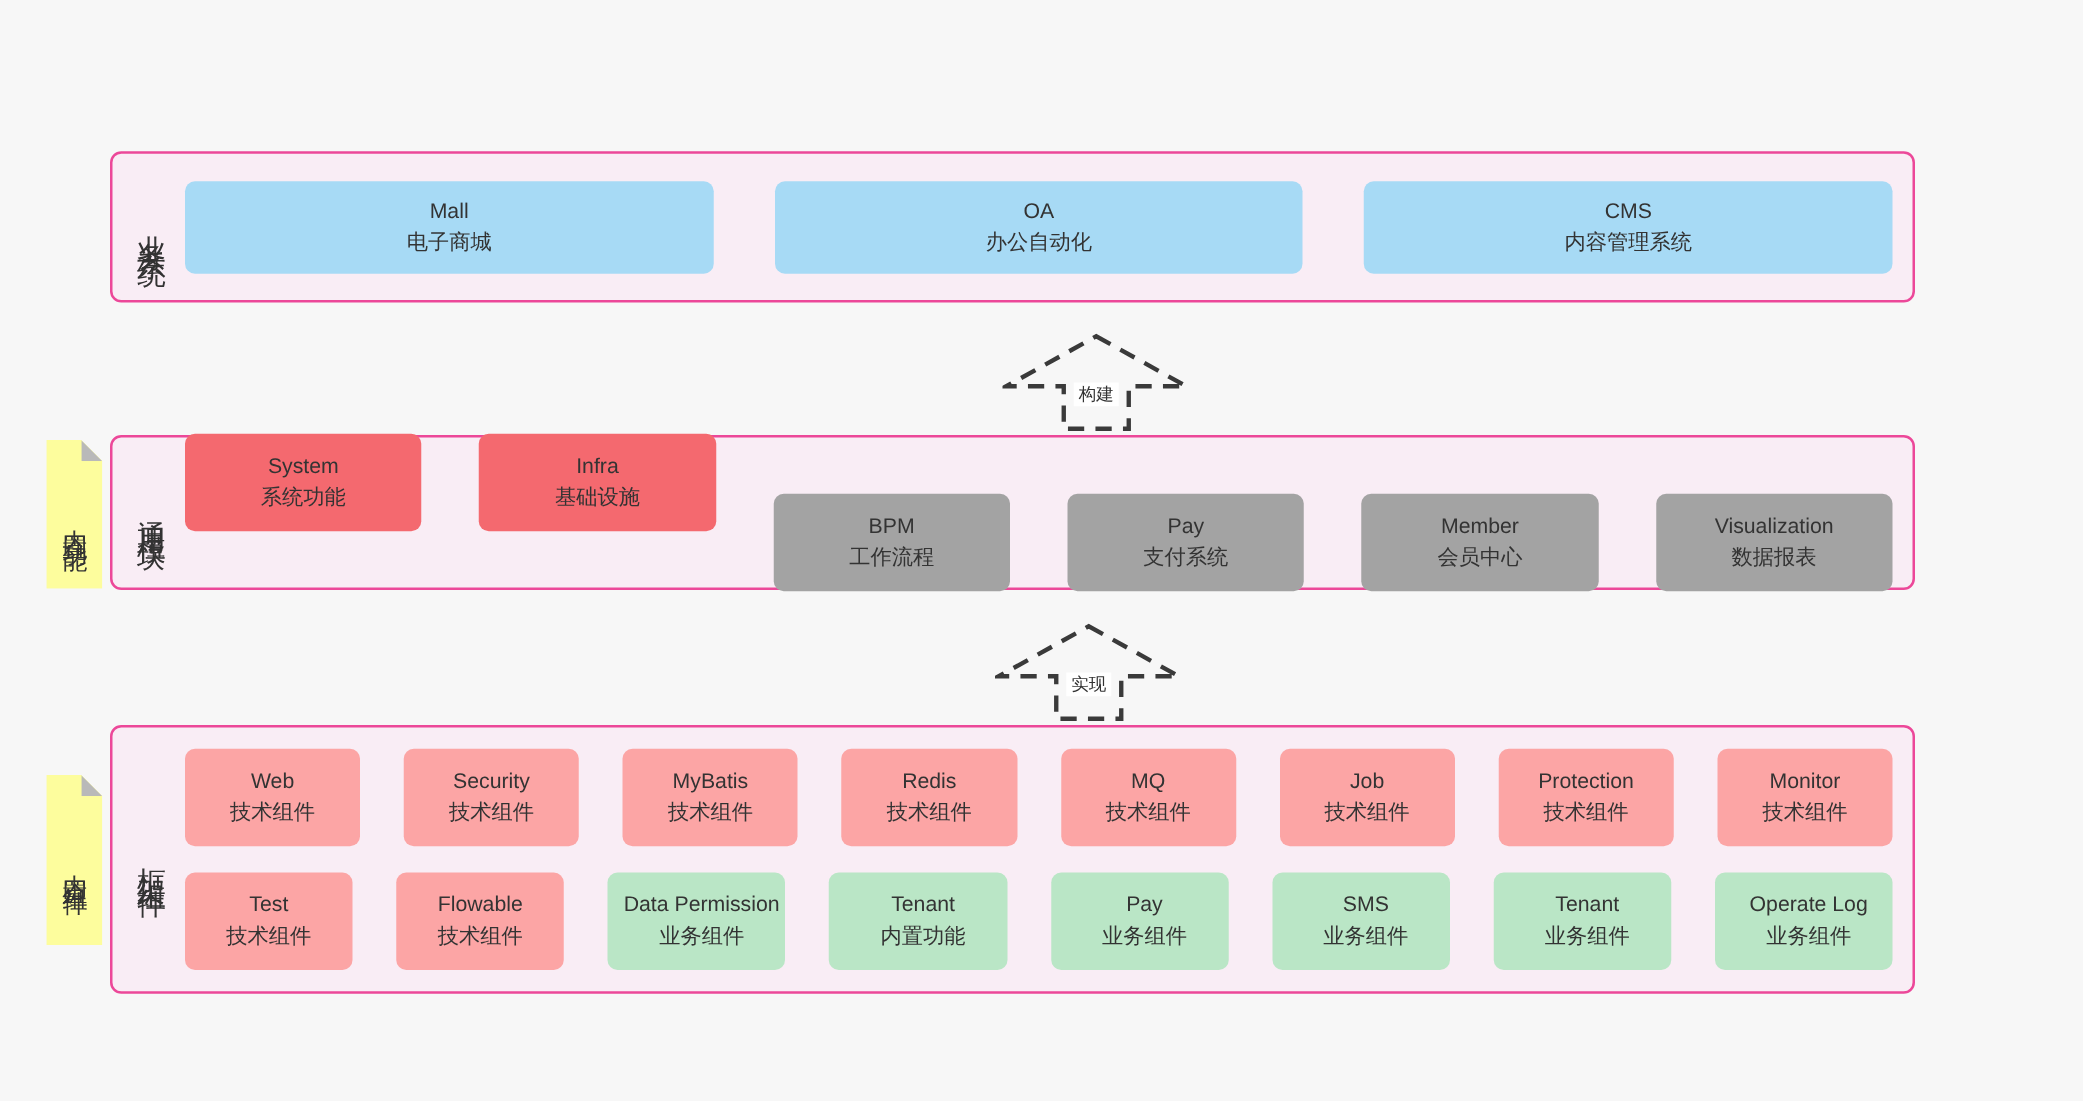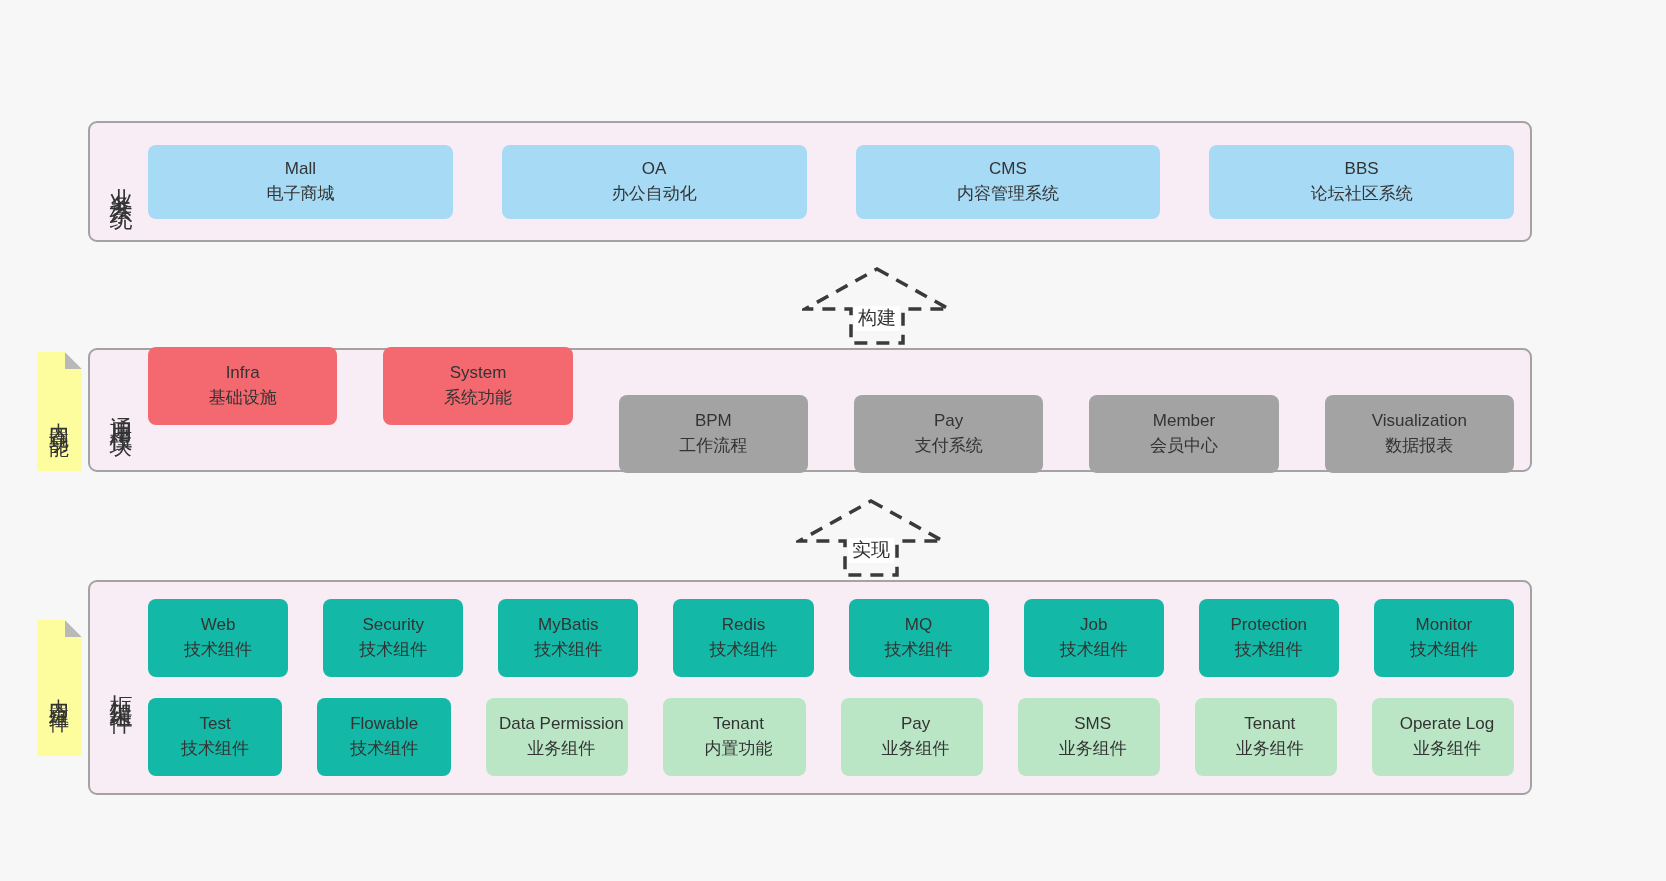--- a/index.html
+++ b/index.html
@@ -12,21 +12,21 @@
     position:relative;
     width:1666px; height:881px;
     background:#f7f7f7;
     overflow:hidden;
   }
 
   
   .panel {
     position:absolute; left:88px; width:1444px;
     background:#f9edf5;
-    border:2px solid #a3a3a3;
+    border:2px solid #ec4899;
     border-radius:9px;
     box-sizing:border-box;
     display:flex;
     align-items:stretch;
   }
   .panel-business  { top:121px; height:121px; }
   .panel-modules   { top:348px; height:124px; }
   .panel-framework { top:580px; height:215px; }
 
   .panel-label {
@@ -59,21 +59,21 @@
     padding:2px 4px;
     box-sizing:border-box;
   }
   .row-business .box  { height:74px; }
   .row-modules .box   { height:78px; }
   .row-framework .box { height:78px; }
 
   .blue        { background:#a7daf5; }
   .red         { background:#f4696f; }
   .pink        { background:#a3a3a3;margin-top:48px; }
-  .green       { background:#14b8a6; }
+  .green       { background:#fca5a5; }
   .light-green { background:#bae6c6;padding-left:12px; }
 
   
   .sticky-note {
     position:absolute; left:37px; width:45px;
     background:#fdfd9d;
     clip-path:polygon(0 0, calc(100% - 17px) 0, 100% 17px, 100% 100%, 0 100%);
     display:flex; align-items:center; justify-content:center;
   }
   .note-modules   { top:352px; height:119px; }
@@ -96,65 +96,63 @@
     position:absolute; width:150px; height:80px;
   }
   .arrow-build     { left:802px; top:266px; }
   .arrow-implement { left:796px; top:498px; }
   .arrow svg { display:block; width:150px; height:80px; }
   .arrow-label {
     position:absolute; left:50%; top:40px;
     transform:translateX(-50%);
     background:#ffffff;
     padding:1px 4px;
-    font-size:19px; line-height:1.2;
+    font-size:14px; line-height:1.2;
     color:#333333;
     white-space:nowrap;
   }
 </style>
 </head>
 <body>
 
 <div class="canvas">
 
   <section class="panel panel-business">
     <div class="panel-label">业务系统</div>
     <div class="boxes-area">
       <div class="box-row row-business">
         <div class="box blue">Mall
 电子商城</div>
         <div class="box blue">OA
 办公自动化</div>
         <div class="box blue">CMS
 内容管理系统</div>
-        <div class="box blue">BBS
-论坛社区系统</div>
       </div>
     </div>
   </section>
 
   <div class="arrow arrow-build">
     <svg viewBox="0 0 150 80">
       <polygon points="75,3 147,43 101,43 101,77 49,77 49,43 3,43" fill="none" stroke="#3a3a3a" stroke-width="3.5" stroke-dasharray="13 9"></polygon>
     </svg>
     <span class="arrow-label">构建</span>
   </div>
 
   <div class="sticky-note note-modules">
     <span class="note-fold"></span>
     <span class="note-text">内置功能</span>
   </div>
   <section class="panel panel-modules">
     <div class="panel-label">通用模块</div>
     <div class="boxes-area">
       <div class="box-row row-modules">
+        <div class="box red">System
+系统功能</div>
         <div class="box red">Infra
 基础设施</div>
-        <div class="box red">System
-系统功能</div>
         <div class="box pink">BPM
 工作流程</div>
         <div class="box pink">Pay
 支付系统</div>
         <div class="box pink">Member
 会员中心</div>
         <div class="box pink">Visualization
 数据报表</div>
       </div>
     </div>

